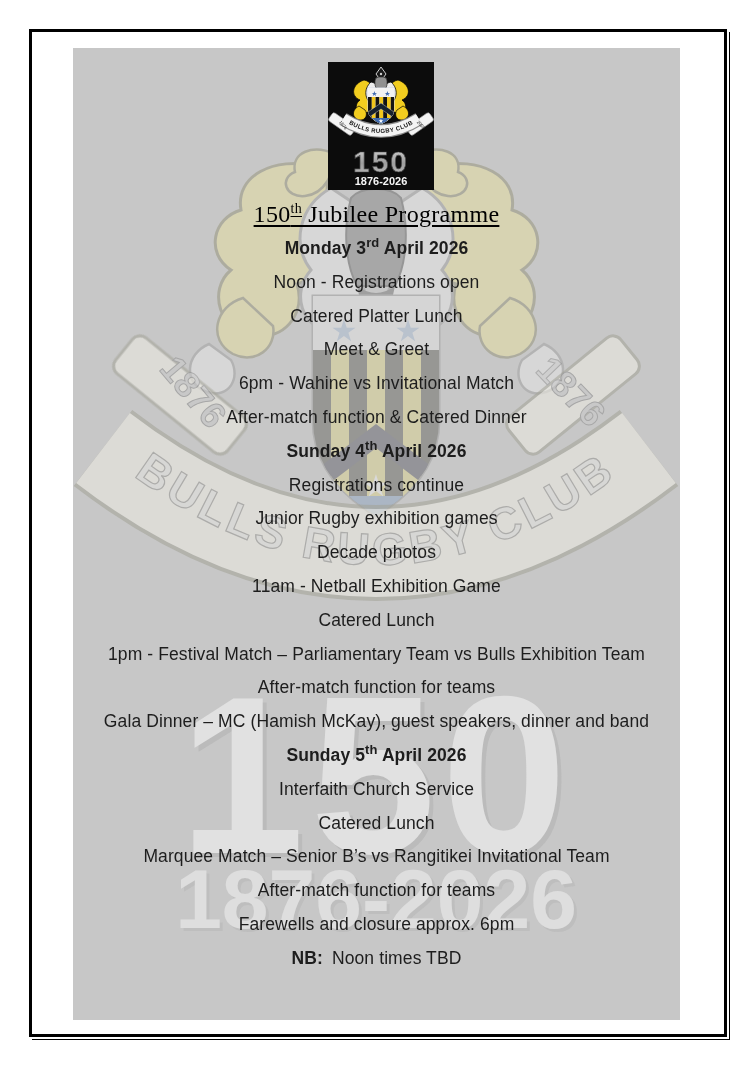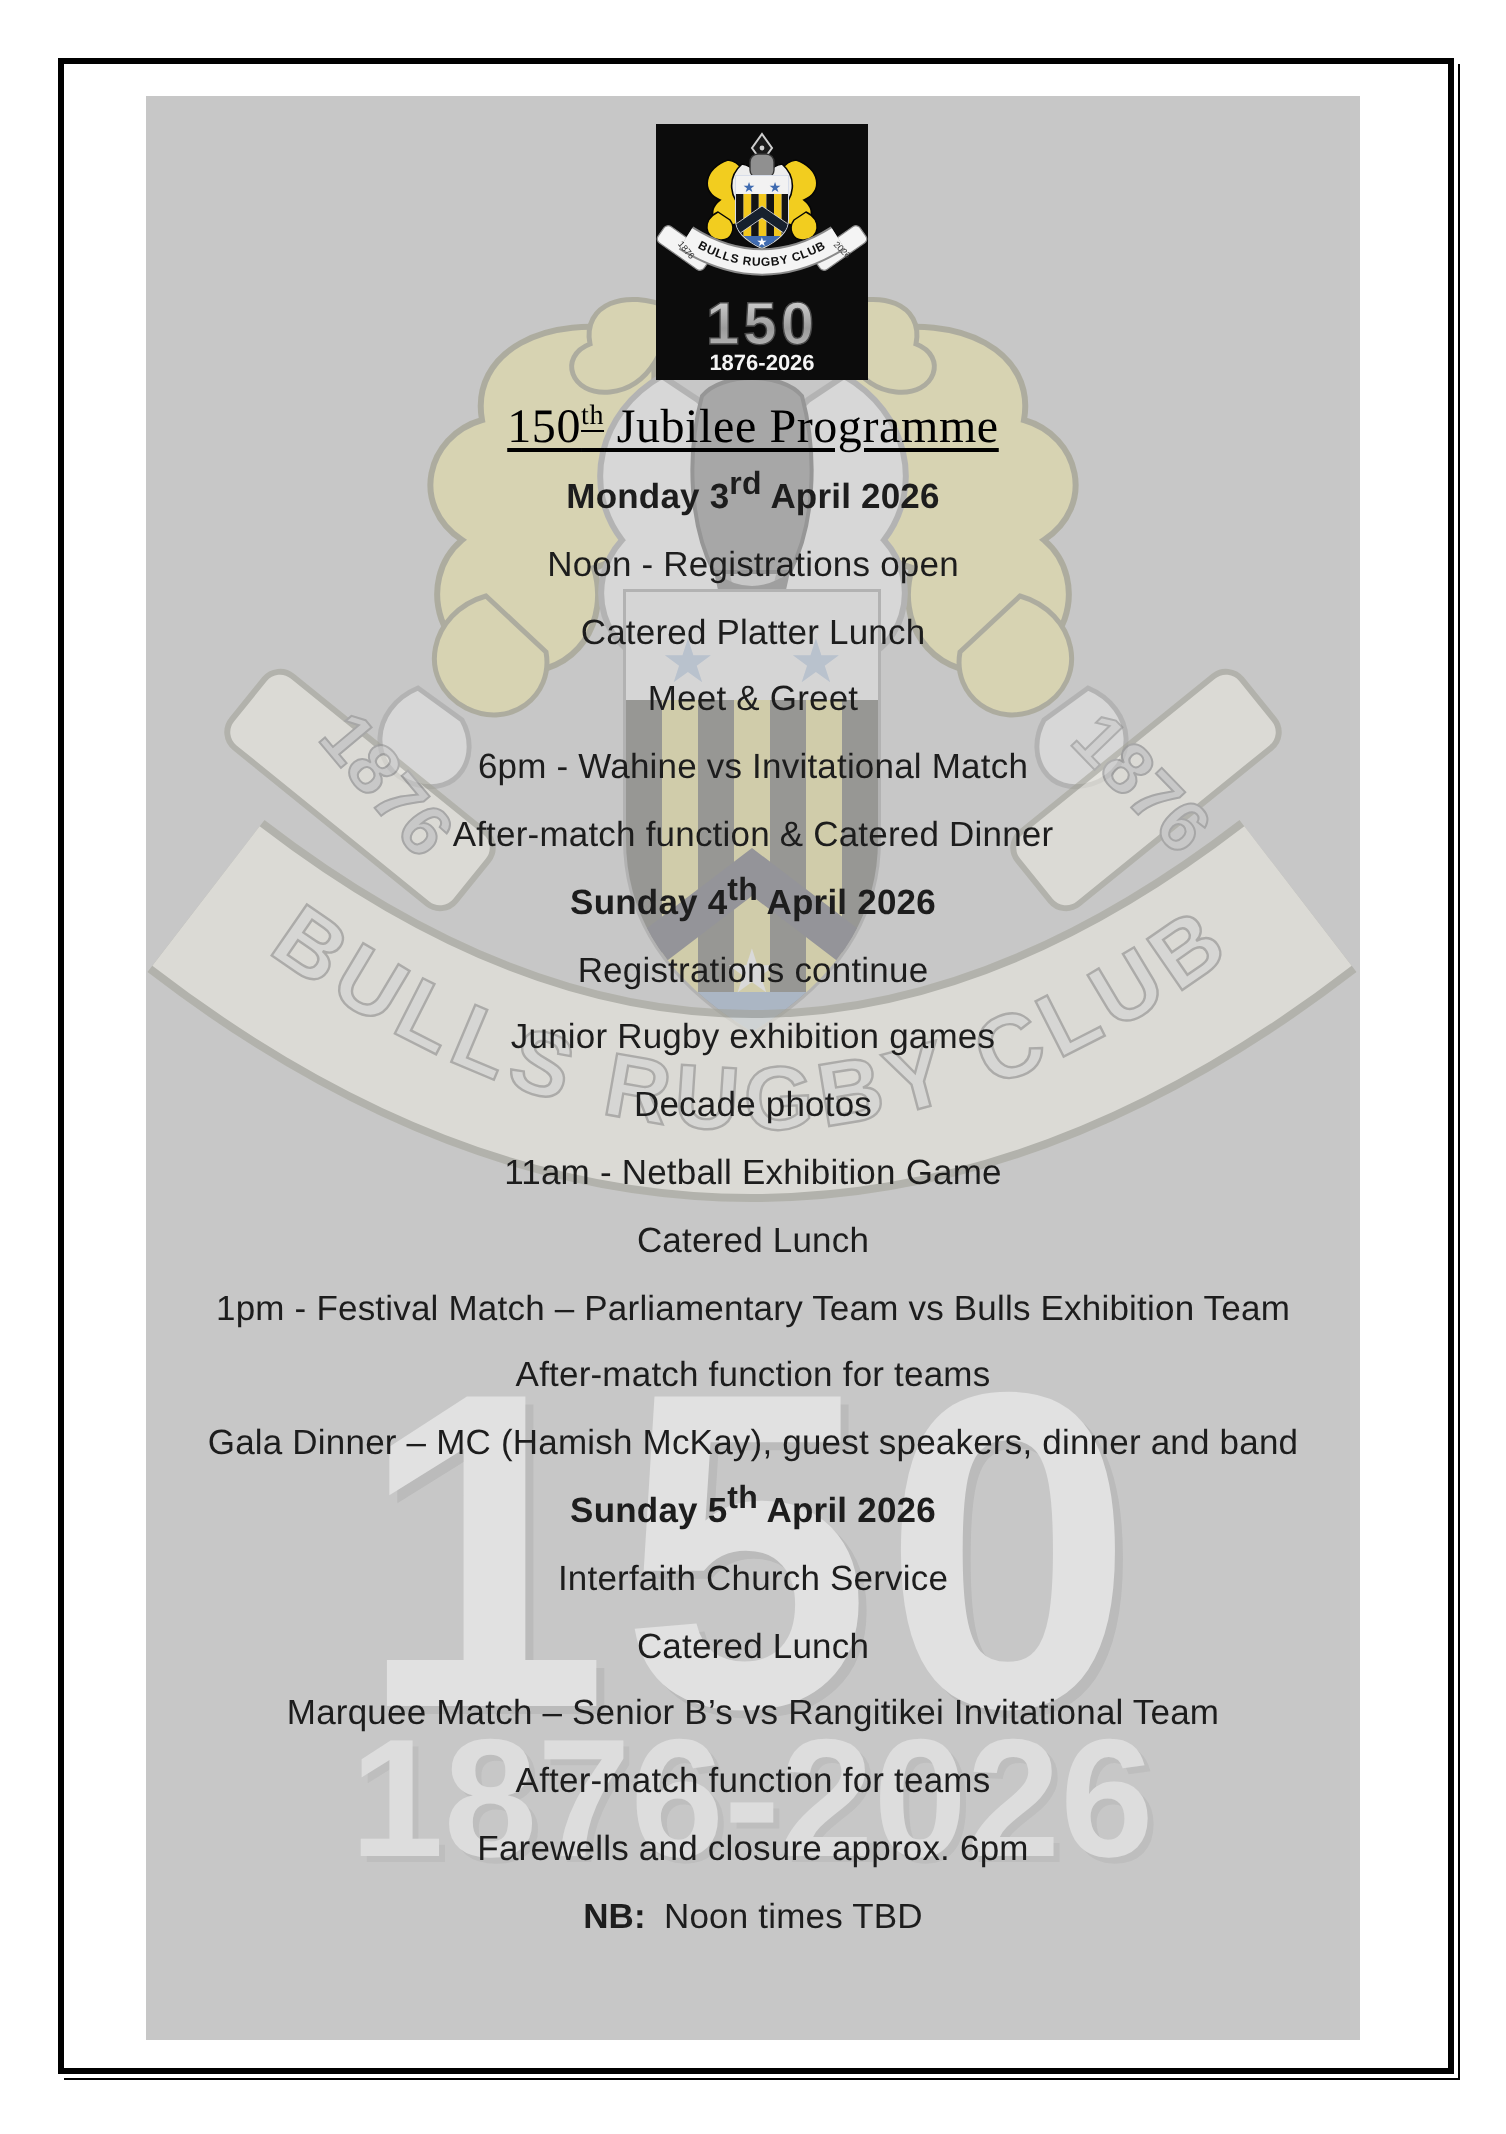--- a/index.html
+++ b/index.html
@@ -14,21 +14,21 @@
   .logo{position:absolute;top:14px;left:calc(50% - 49px);width:106px;height:128px;}
   .content{position:absolute;inset:0;text-align:center;color:#1d1d1d;}
   .title{position:absolute;top:150px;left:0;right:0;margin:0;
          font-family:"Liberation Serif",serif;font-size:24px;font-weight:normal;
          color:#000;letter-spacing:0.3px;line-height:32px;}
   .title-underline{text-decoration:underline;text-underline-offset:3px;}
   .title sup{font-size:14px;vertical-align:super;line-height:0;text-decoration:underline;}
   .lines{position:absolute;top:184px;left:0;right:0;}
   .line{margin:0;line-height:33.8px;font-size:17.5px;white-space:nowrap;letter-spacing:0.1px;}
   .heading{font-weight:bold;}
-  .line sup{font-size:16px;vertical-align:super;line-height:0;}
+  .line sup{font-size:13px;vertical-align:super;line-height:0;}
   .note b{font-weight:bold;margin-top:40px;}
   .nb-text{margin-left:9px;}
 </style>
 </head>
 <body>
 
 <div class="page">
   <div class="frame">
     <div class="panel">
 

